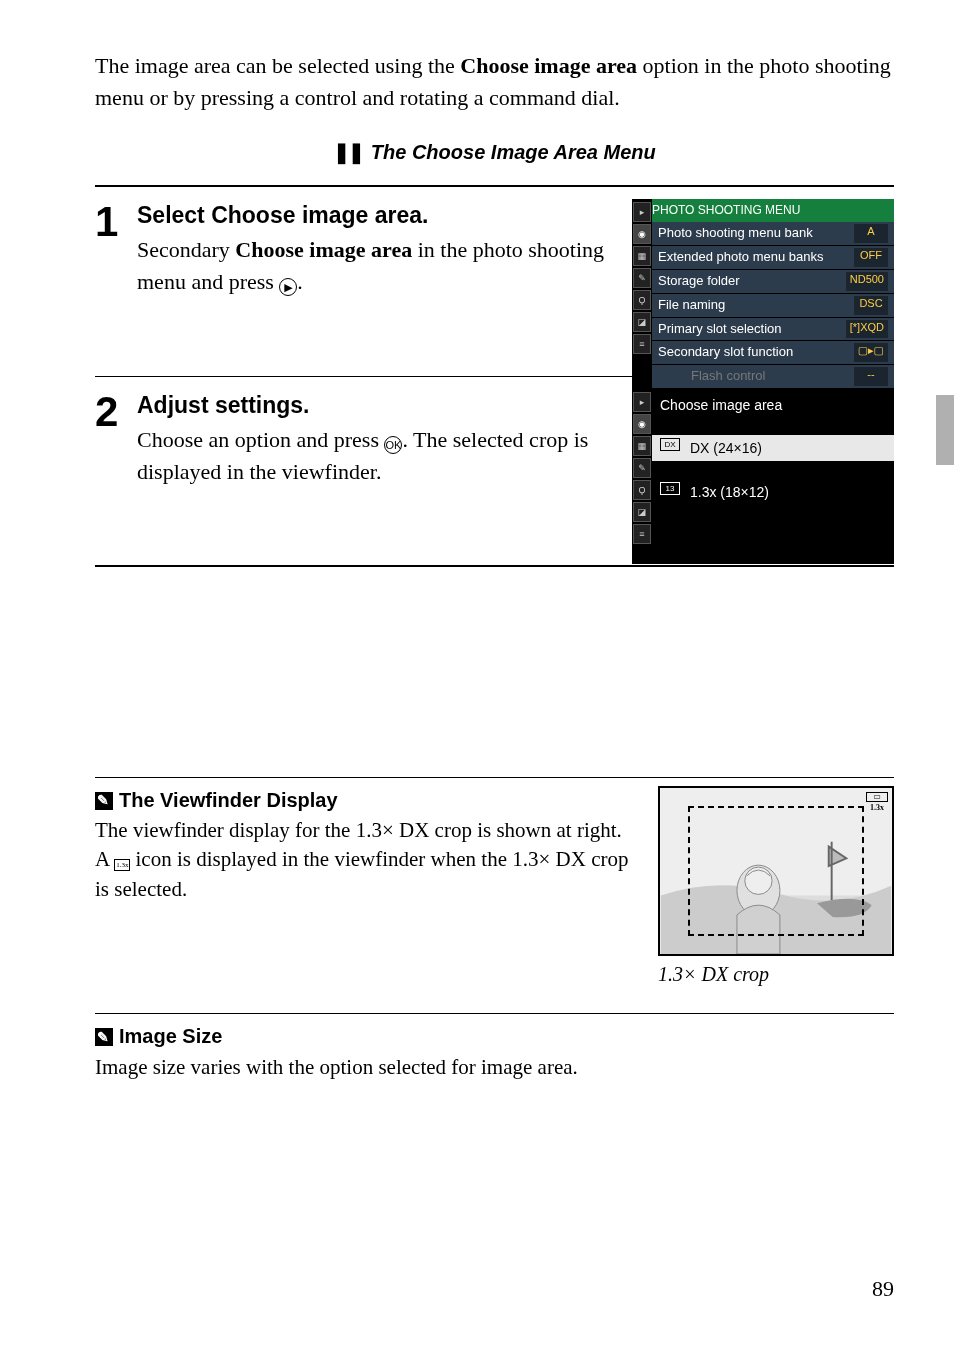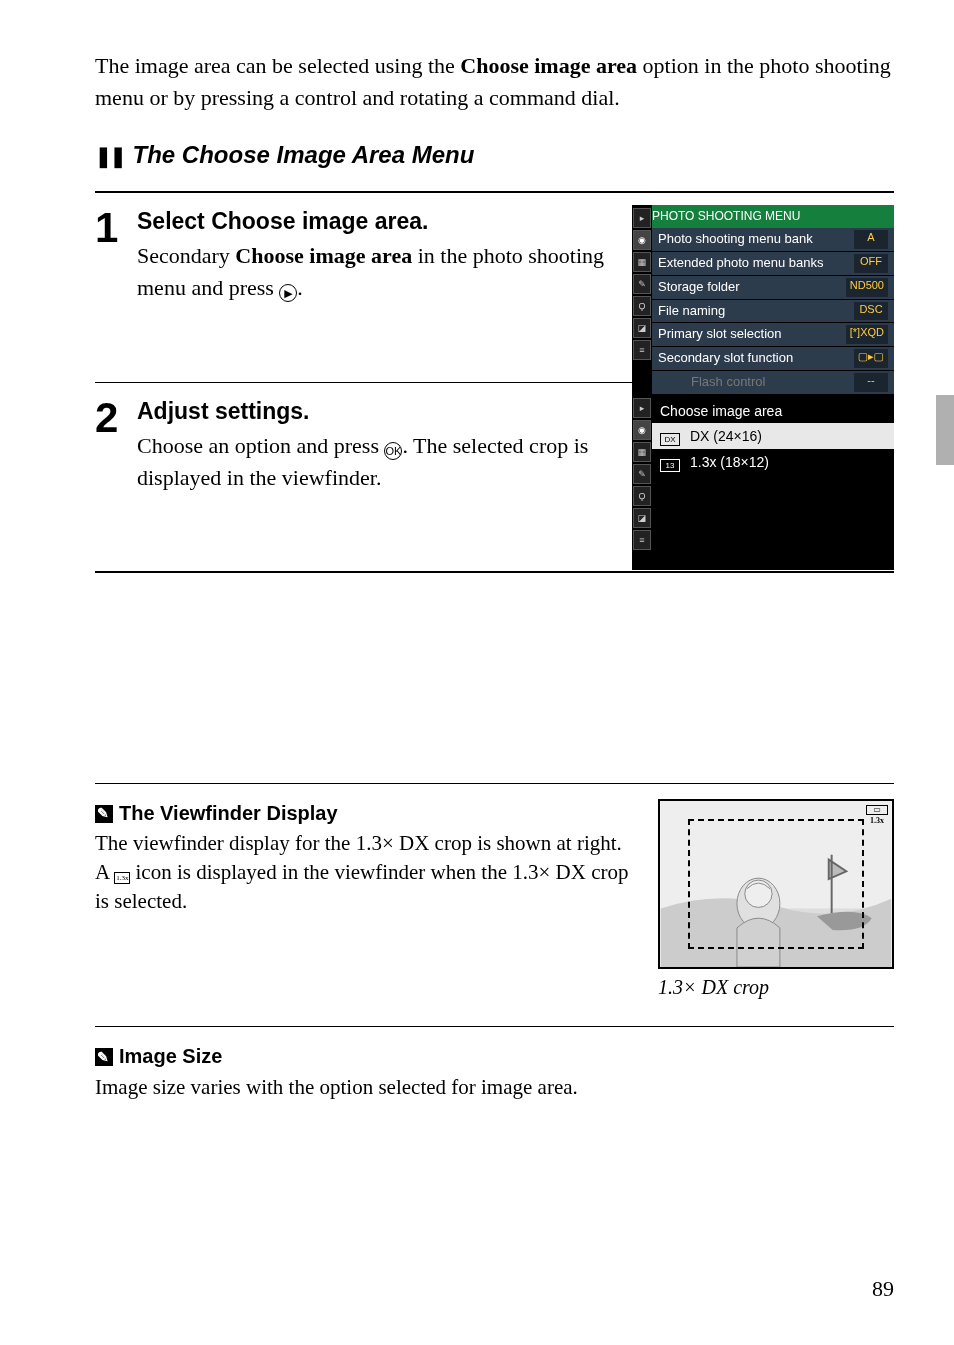--- a/index.html
+++ b/index.html
@@ -20,22 +20,23 @@
     top: 395px;
     width: 18px;
     height: 70px;
     background: #b0b0b0;
   }
   .intro { margin-bottom: 24px; }
   .section-header {
     font-family: Arial, Helvetica, sans-serif;
     font-style: italic;
     font-weight: bold;
-    font-size: 24px;
+    font-size: 20px;
     margin-bottom: 18px;
+    text-align: center;
   }
   .section-header::before {
     content: "❚❚";
     font-style: normal;
     font-weight: 900;
     letter-spacing: -2px;
     margin-right: 8px;
     font-size: 20px;
   }
   .steps { border-top: 2px solid #000; }
@@ -140,31 +141,32 @@
     height: 175px;
     background: #000;
     font-family: Arial, Helvetica, sans-serif;
     font-size: 14px;
     color: #fff;
     display: flex;
   }
   .ss2-content { flex:1; padding: 4px 0; }
   .ss2-title { color:#fff; padding: 2px 8px; font-size: 14px; }
   .ss2-opt {
-    display:flex; align-items:flex-end;
+    display:flex; align-items:flex-start;
     padding: 3px 8px;
+    margin-top: 18px;
   }
   .ss2-opt.selected { background:#e8e8e8; color:#000; }
   .ss2-opt .ic {
     display:inline-block; width:20px; height:13px;
     border:1px solid currentColor; margin-right:10px;
     font-size:8px; text-align:center; line-height:11px;
   }
   .notes { margin-top: 210px; }
-  .note-block { border-top: 1px solid #000; padding-top: 15px; margin-bottom: 24px; }
+  .note-block { border-top: 1px solid #000; padding-top: 8px; margin-bottom: 24px; }
   .note-title {
     font-family: Arial, Helvetica, sans-serif;
     font-weight: bold;
     font-size: 20px;
     margin-bottom: 2px;
   }
   .note-title::before {
     content: "";
     display: inline-block;
     width: 18px; height: 18px;

